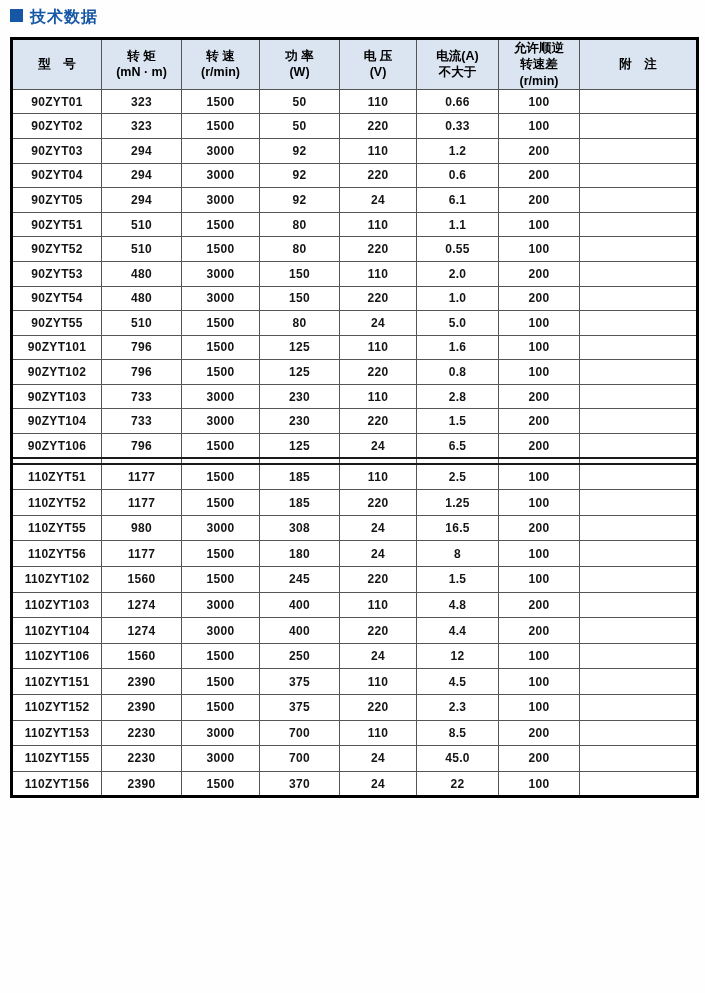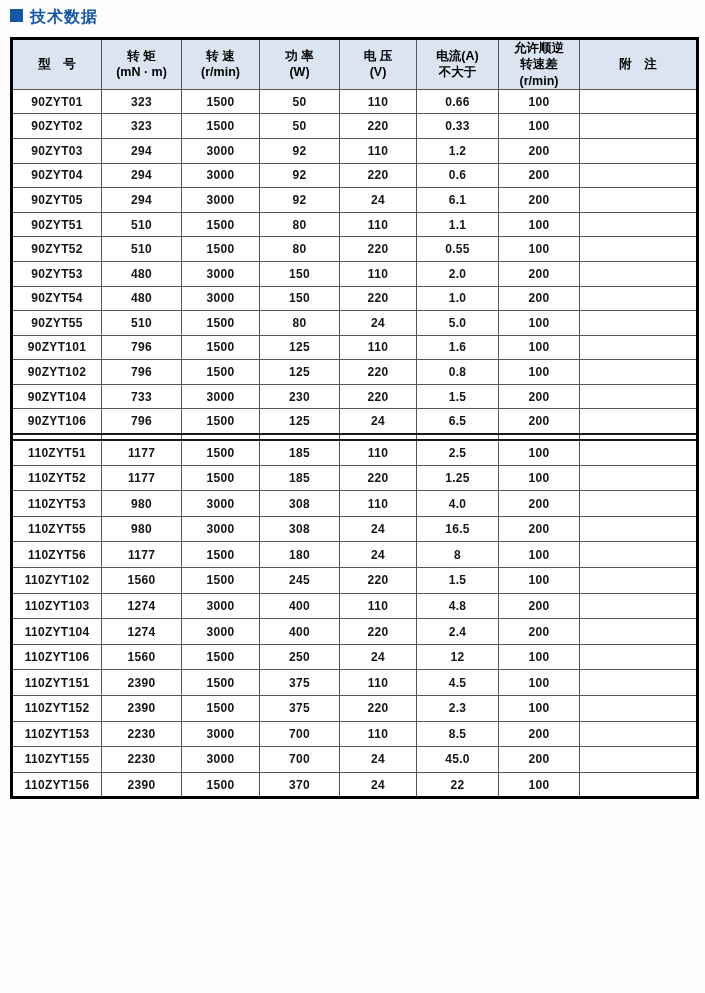--- a/index.html
+++ b/index.html
@@ -240,20 +240,30 @@
           <td>90ZYT102</td>
           <td>796</td>
           <td>1500</td>
           <td>125</td>
           <td>220</td>
           <td>0.8</td>
           <td>100</td>
           <td></td>
         </tr>
         <tr>
+          <td>90ZYT103</td>
+          <td>733</td>
+          <td>3000</td>
+          <td>230</td>
+          <td>110</td>
+          <td>2.8</td>
+          <td>200</td>
+          <td></td>
+        </tr>
+        <tr>
           <td>90ZYT104</td>
           <td>733</td>
           <td>3000</td>
           <td>230</td>
           <td>220</td>
           <td>1.5</td>
           <td>200</td>
           <td></td>
         </tr>
         <tr>
@@ -292,30 +302,20 @@
           <td>110ZYT52</td>
           <td>1177</td>
           <td>1500</td>
           <td>185</td>
           <td>220</td>
           <td>1.25</td>
           <td>100</td>
           <td></td>
         </tr>
         <tr>
-          <td>110ZYT53</td>
-          <td>980</td>
-          <td>3000</td>
-          <td>308</td>
-          <td>110</td>
-          <td>4.0</td>
-          <td>200</td>
-          <td></td>
-        </tr>
-        <tr>
           <td>110ZYT55</td>
           <td>980</td>
           <td>3000</td>
           <td>308</td>
           <td>24</td>
           <td>16.5</td>
           <td>200</td>
           <td></td>
         </tr>
         <tr>
@@ -347,21 +347,21 @@
           <td>4.8</td>
           <td>200</td>
           <td></td>
         </tr>
         <tr>
           <td>110ZYT104</td>
           <td>1274</td>
           <td>3000</td>
           <td>400</td>
           <td>220</td>
-          <td>2.4</td>
+          <td>4.4</td>
           <td>200</td>
           <td></td>
         </tr>
         <tr>
           <td>110ZYT106</td>
           <td>1560</td>
           <td>1500</td>
           <td>250</td>
           <td>24</td>
           <td>12</td>

